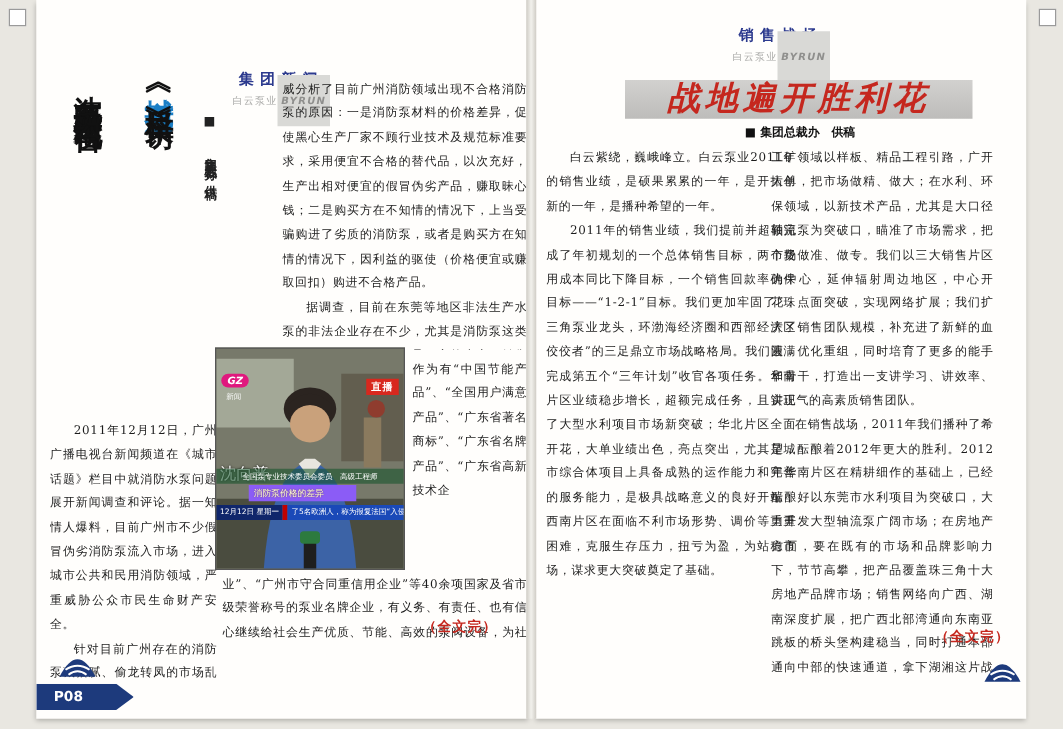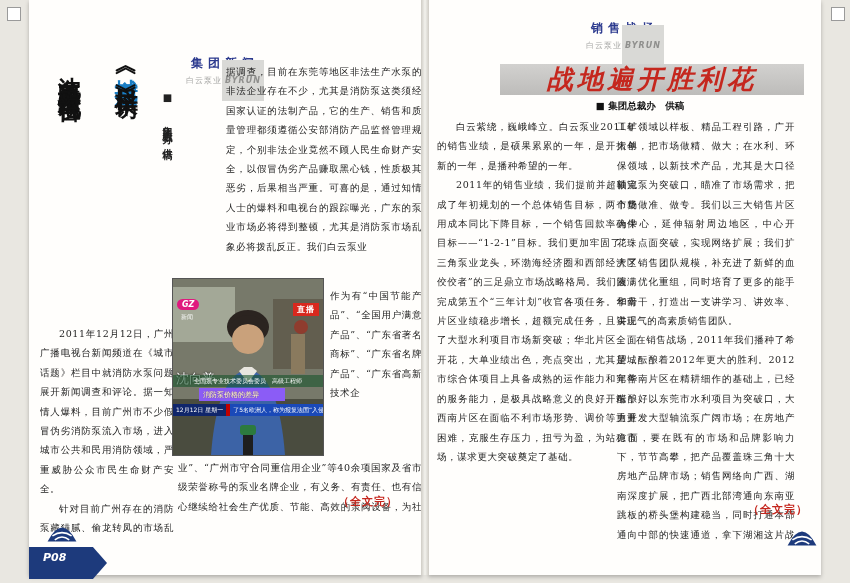--- a/index.html
+++ b/index.html
@@ -44,30 +44,30 @@
   .ov-name{top:91px;left:3px;font-size:13px;font-weight:normal;text-shadow:0 0 2px #000;}
   .ov-cap{top:96px;left:0;width:100%;font-size:6px;text-align:center;
           background:rgba(25,85,45,.6);padding:1.5px 0;}
   .ov-topic{top:109px;left:26px;width:78px;font-size:7px;background:#8b5cf6;
             color:#fffbe8;padding:1.5px 4px;text-shadow:0 0 1px #7a5a00;}
   .ov-bar{top:125px;left:0;width:100%;height:12px;display:flex;font-size:6px;line-height:12px;}
   .ov-bar .d{background:#10266b;padding:0 3px;}
   .ov-bar .sep{background:#c00000;width:4px;}
   .ov-bar .t{background:#1a49b8;flex:1;padding:0 3px;overflow:hidden;}
   
-  .banner{position:absolute;left:500px;top:64px;width:304px;height:31px;
+  .banner{position:absolute;left:500px;top:64px;width:278px;height:31px;
           background:linear-gradient(#d2d1cf,#bdbcba);}
   .banner span{display:block;text-align:center;font-family:"DejaVu Serif",serif;
           font-size:26px;line-height:31px;font-weight:bold;font-style:italic;
           color:#c5271e;letter-spacing:4px;}
   .bylineR{position:absolute;left:540px;top:100px;width:200px;text-align:center;
            font-size:9.5px;font-weight:bold;color:#111;font-family:"DejaVu Serif",serif;}
   
-  .ribbon{position:absolute;top:547px;height:32px;width:64px;background:#1d3a7c;
-          color:#fff;font-weight:bold;font-size:11px;line-height:21px;font-style:italic;}
+  .ribbon{position:absolute;top:547px;height:21px;width:64px;background:#1d3a7c;
+          color:#fff;font-weight:bold;font-size:11px;line-height:21px;}
   #rib-l{left:29px;clip-path:polygon(0 0,82% 0,100% 50%,82% 100%,0 100%);padding-left:14px;}
   #rib-r{left:786px;clip-path:polygon(18% 0,100% 0,100% 100%,18% 100%,0 50%);
          text-align:right;padding-right:10px;box-sizing:border-box;width:64px;margin-top:36px;}
   .logo{position:absolute;width:32px;height:24px;}
   #logo-l{left:46px;top:519px;} #logo-r{left:786px;top:523px;}
 </style>
 </head>
 <body>
 
 <div>
@@ -80,23 +80,24 @@
   <div class="hdr" style="left:145px;margin-top:35px;">
     <div class="sec">集团新闻</div>
     <div class="sub"><span>白云泵业</span><span class="en">BYRUN</span></div>
   </div>
 
   <div class="vcol vt" style="left:55px;top:58px;">沈向普总工接受广州电视台</div>
   <div class="vcol vt" style="left:112px;top:58px;"><span>《</span><span class="blue">城市话题</span><span>》栏目采访</span></div>
   <div class="vcol vby" style="left:160px;top:92px;">■ 集团总裁办　供稿</div>
 
   <div class="bt flush-first" style="left:226px;top:62px;width:196px;height:218px;">
+      <p>威分析了目前广州消防领域出现不合格消防泵的原因：一是消防泵材料的价格差异，促使黑心生产厂家不顾行业技术及规范标准要求，采用便宜不合格的替代品，以次充好，生产出相对便宜的假冒伪劣产品，赚取昧心钱；二是购买方在不知情的情况下，上当受骗购进了劣质的消防泵，或者是购买方在知情的情况下，因利益的驱使（价格便宜或赚取回扣）购进不合格产品。</p>
       <p>据调查，目前在东莞等地区非法生产水泵的非法企业存在不少，尤其是消防泵这类须经国家认证的法制产品，它的生产、销售和质量管理都须遵循公安部消防产品监督管理规定，个别非法企业竟然不顾人民生命财产安全，以假冒伪劣产品赚取黑心钱，性质极其恶劣，后果相当严重。可喜的是，通过知情人士的爆料和电视台的跟踪曝光，广东的泵业市场必将得到整顿，尤其是消防泵市场乱象必将拨乱反正。我们白云泵业</p>
     </div>
-  <div class="bt" style="left:40px;top:324px;width:134px;height:208px;">
+  <div class="bt" style="left:40px;top:335px;width:134px;height:208px;">
       <p>2011年12月12日，广州广播电视台新闻频道在《城市话题》栏目中就消防水泵问题展开新闻调查和评论。据一知情人爆料，目前广州市不少假冒伪劣消防泵流入市场，进入城市公共和民用消防领域，严重威胁公众市民生命财产安全。</p>
       <p>针对目前广州存在的消防泵藏猫腻、偷龙转凤的市场乱象，广州电视台在白云泵业集团一厂生产车间，专门采访了集团总工程师沈向普。沈高工作为全国泵专业技术委员会委员，从生产源头厂家和产品终端购买方两个方面向电视观众权</p>
     </div>
   <div class="bt flush-first" style="left:330px;top:286px;width:92px;height:168px;">
       <p>作为有“中国节能产品”、“全国用户满意产品”、“广东省著名商标”、“广东省名牌产品”、“广东省高新技术企</p>
     </div>
   <div class="bt flush-first" style="left:178px;top:458px;width:244px;height:60px;">
       <p>业”、“广州市守合同重信用企业”等40余项国家及省市级荣誉称号的泵业名牌企业，有义务、有责任、也有信心继续给社会生产优质、节能、高效的泵阀设备，为社会做出应尽的更大的贡献。</p>
     </div>
   <div class="endmark" style="left:338px;top:494px;">（全文完）</div>

